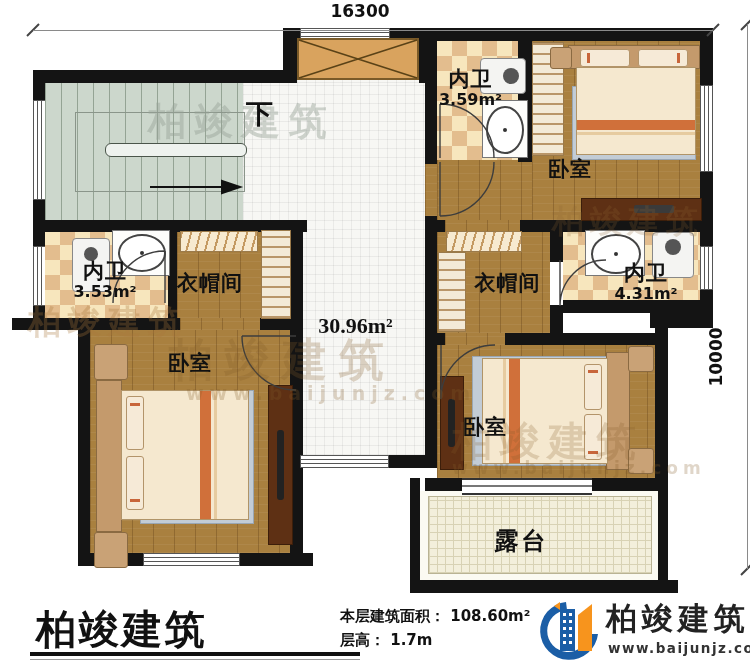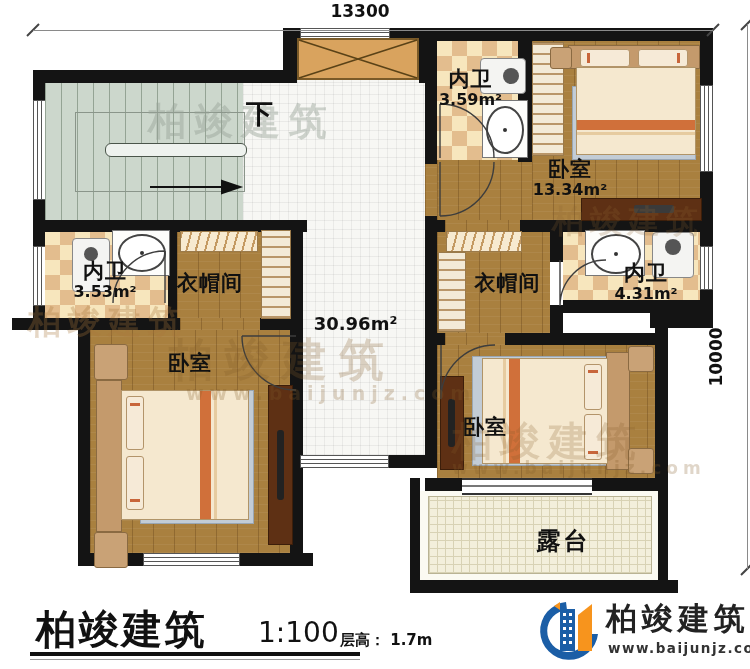--- a/index.html
+++ b/index.html
@@ -216,82 +216,84 @@
     <g stroke="#444" stroke-width="2" fill="none">
       <line x1="27" y1="36" x2="39" y2="24"></line>
       <line x1="707" y1="36" x2="719" y2="24"></line>
       <line x1="741" y1="30" x2="753" y2="18"></line>
       <line x1="741" y1="575" x2="753" y2="563"></line>
     </g>
   </svg>
 
   <div class="abs" style="left:33px;top:30px;width:680px;height:1px;background:#8a8a8a;"></div>
   <div class="abs" style="left:747px;top:24px;width:1px;height:545px;background:#8a8a8a;"></div>
-  <div class="abs" style="left:315px;top:1px;width:90px;text-align:center;font-size:17px;font-weight:bold;color:#111;">13300</div>
+  <div class="abs" style="left:315px;top:1px;width:90px;text-align:center;font-size:17px;font-weight:bold;color:#111;">16300</div>
   <div class="abs" style="left:675px;top:347px;width:82px;text-align:center;font-size:17px;font-weight:bold;color:#111;transform:rotate(-90deg);">10000</div>
 
   <div class="wm" style="left:148px;top:96px;font-size:38px;letter-spacing:9px;color:rgba(150,162,150,0.45);">柏竣建筑</div>
   <div class="wm" style="left:552px;top:200px;font-size:32px;letter-spacing:6px;color:rgba(140,100,50,0.22);">柏竣建筑</div>
   <div class="wm" style="left:28px;top:300px;font-size:33px;letter-spacing:7px;color:rgba(170,120,60,0.30);">柏竣建筑</div>
   <div class="wm" style="left:168px;top:330px;font-size:45px;letter-spacing:12px;color:rgba(130,90,40,0.25);">柏竣建筑</div>
   <div class="wm" style="left:186px;top:382px;font-size:19px;letter-spacing:6px;color:rgba(130,90,40,0.25);">www.baijunjz.com</div>
   <div class="wm" style="left:452px;top:414px;font-size:40px;letter-spacing:8px;color:rgba(130,90,40,0.22);">柏竣建筑</div>
   <div class="wm" style="left:452px;top:458px;font-size:17px;letter-spacing:5px;color:rgba(130,90,40,0.25);">www.baijunjz.com</div>
 
   <div class="abs" style="left:246px;top:96px;font-size:27px;font-weight:bold;color:#111;">下</div>
 
   <div class="room-label" style="left:418px;top:68px;width:105px;">
     <div class="nm">内卫</div>
     <div class="ar">3.59m²</div>
   </div>
 
   <div class="room-label" style="left:500px;top:158px;width:140px;">
     <div class="nm">卧室</div>
-    <div class="ar">13.34m²</div>
   </div>
 
   <div class="room-label" style="left:50px;top:260px;width:110px;">
     <div class="nm">内卫</div>
     <div class="ar">3.53m²</div>
   </div>
 
   <div class="room-label" style="left:155px;top:272px;width:110px;">
     <div class="nm">衣帽间</div>
   </div>
 
   <div class="room-label" style="left:298px;top:314px;width:115px;">
-    <div class="ar" style="font-size:18px;">30.96m²</div>
+    <div class="ar" style="font-size:22px;font-family:Liberation Serif, serif;">30.96m²</div>
   </div>
 
   <div class="room-label" style="left:450px;top:272px;width:115px;">
     <div class="nm">衣帽间</div>
   </div>
 
   <div class="room-label" style="left:590px;top:262px;width:112px;">
     <div class="nm">内卫</div>
     <div class="ar">4.31m²</div>
   </div>
 
   <div class="room-label" style="left:120px;top:352px;width:140px;">
     <div class="nm">卧室</div>
   </div>
 
   <div class="room-label" style="left:415px;top:416px;width:140px;">
     <div class="nm">卧室</div>
   </div>
 
-  <div class="room-label" style="left:506px;top:528px;width:115px;">
+  <div class="room-label" style="left:464px;top:528px;width:115px;">
     <div class="nm" style="font-size:24px;letter-spacing:3px;">露台</div>
   </div>
 
   <div class="abs" style="left:36px;top:602px;font-size:40px;font-weight:bold;color:#111;letter-spacing:3px;">柏竣建筑</div>
-  <div class="abs" style="left:258px;top:616px;font-size:28px;color:#111;">1:100</div>
   <div class="abs" style="left:30px;top:652px;width:330px;height:4px;background:#111;"></div>
   <div class="abs" style="left:30px;top:659px;width:330px;height:1px;background:#9a9a9a;"></div>
 
+  <div class="abs" style="left:340px;top:607px;font-size:15px;font-weight:bold;color:#111;">
+    <span>本层建筑面积：</span>
+    <span>108.60m²</span>
+  </div>
   <div class="abs" style="left:340px;top:631px;font-size:15px;font-weight:bold;color:#111;">
     <span>层高：</span>
     <span>1.7m</span>
   </div>
 
   <div class="abs" style="left:536px;top:596px;width:208px;height:70px;">
     <svg width="66" height="68" viewBox="0 0 66 68">
       <path d="M30,6 A29,29 0 1 0 62,38 L53,38 A21,21 0 1 1 31,14 Z" fill="#1b5ea6"></path>
       <rect x="24" y="13" width="15" height="42" fill="#1b5ea6"></rect>
       <g fill="#ffffff">

